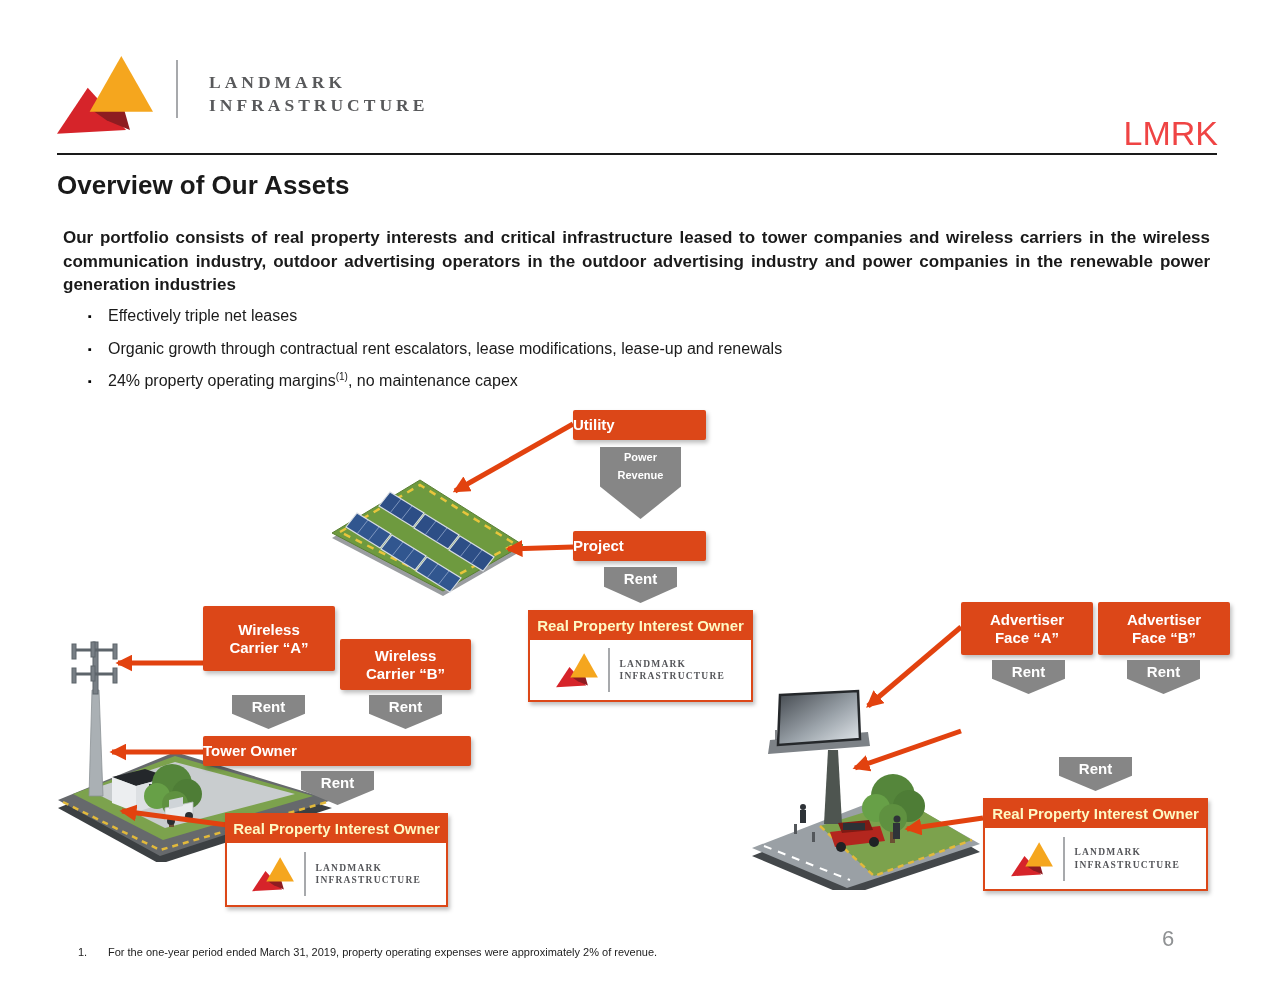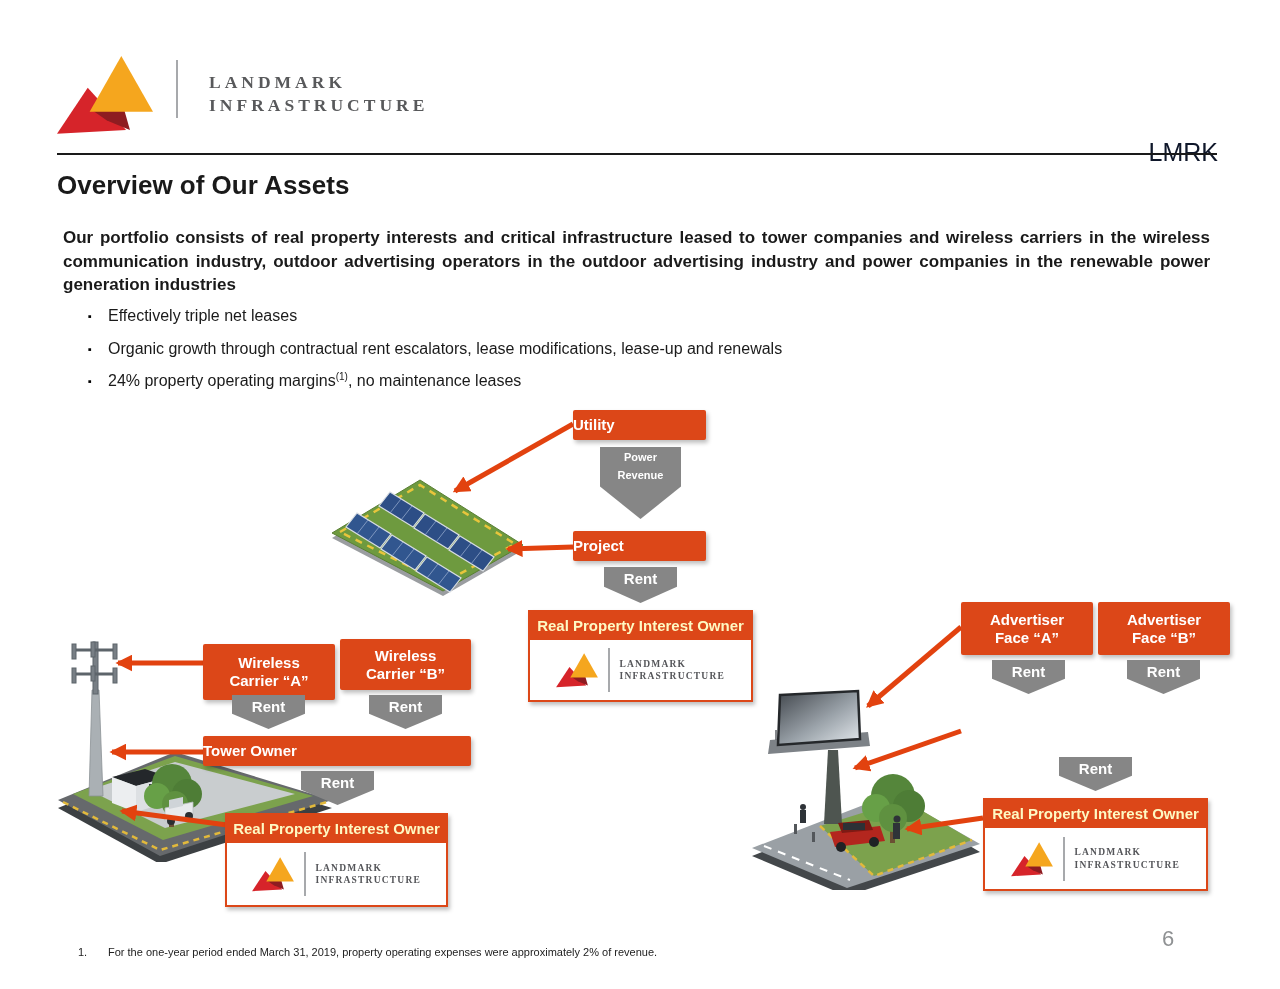--- a/index.html
+++ b/index.html
@@ -16,21 +16,21 @@
     margin:0 auto;
   }
   .abs{position:absolute;}
 
   
   .brand-divider{width:2px;height:58px;background:#a7a9ac;}
   .brand-text{
     font-family:"Liberation Serif",serif;color:#58595b;
     font-size:17.5px;letter-spacing:4px;line-height:23px;font-weight:600;
   }
-  .ticker{font-size:25px;color:#0f172a;margin-top:24px;}
+  .ticker{font-size:34px;color:#ef4444;}
   .hrule{width:1160px;border-top:2px solid #1a1a1a;}
 
   .page-title{font-size:26px;font-weight:bold;}
   .intro{
     width:1147px;font-size:17px;font-weight:bold;line-height:23.5px;
     text-align:justify;
   }
   .bullets{list-style:none;width:940px;}
   .bullets li{display:flex;margin-bottom:12px;font-size:16px;line-height:20.5px;}
   .bullet-marker{width:20px;font-size:11px;line-height:20.5px;color:#000;flex:0 0 20px;}
@@ -104,21 +104,21 @@
     <li>
       <span class="bullet-marker">▪</span>
       <span>Effectively triple net leases</span>
     </li>
     <li>
       <span class="bullet-marker">▪</span>
       <span>Organic growth through contractual rent escalators, lease modifications, lease-up and renewals</span>
     </li>
     <li>
       <span class="bullet-marker">▪</span>
-      <span><span>24% property operating margins</span><sup class="fn">(1)</sup><span>, no maintenance leases</span></span>
+      <span><span>24% property operating margins</span><sup class="fn">(1)</sup><span>, no maintenance capex</span></span>
     </li>
   </ul>
 
   <svg class="abs" style="left:323px;top:466px" width="212" height="140" viewBox="0 0 212 140">
     <polygon points="9,72 97,19 200,84 120,130" fill="#9a9da0"></polygon>
     <polygon points="9,67 97,14 200,79 120,125" fill="#6E9A3F" stroke="#597f33" stroke-width="1"></polygon>
     <polygon points="17,66 97,19 192,78 120,117" fill="none" stroke="#E8C53C" stroke-width="2.5" stroke-dasharray="7,6"></polygon>
 
     <g stroke="#D7DCE2" stroke-width="1.2">
       <polygon points="67,26 101,47 90,61 56,40" fill="#2D4E86"></polygon>
@@ -273,21 +273,21 @@
           </svg>
         <div class="bar"></div>
         <div class="mtext">
           <div>LANDMARK</div>
           <div>INFRASTRUCTURE</div>
         </div>
       </div>
     </div>
   </div>
 
-  <div class="obox" style="left:203px;top:644px;width:132px;height:56px;padding:7px 16px">
+  <div class="obox" style="left:203px;top:606px;width:132px;height:65px;padding:7px 16px">
     <span class="inner">Wireless Carrier “A”</span>
   </div>
   <div class="obox" style="left:340px;top:639px;width:131px;height:51px;padding:0 16px">
     <span class="inner">Wireless Carrier “B”</span>
   </div>
   <div class="pent" style="left:232px;top:695px;width:73px;height:34px"><span>Rent</span></div>
   <div class="pent" style="left:369px;top:695px;width:73px;height:34px"><span>Rent</span></div>
   <div class="obox" style="left:203px;top:736px;width:268px;height:30px">
     <span class="inner">Tower Owner</span>
   </div>

